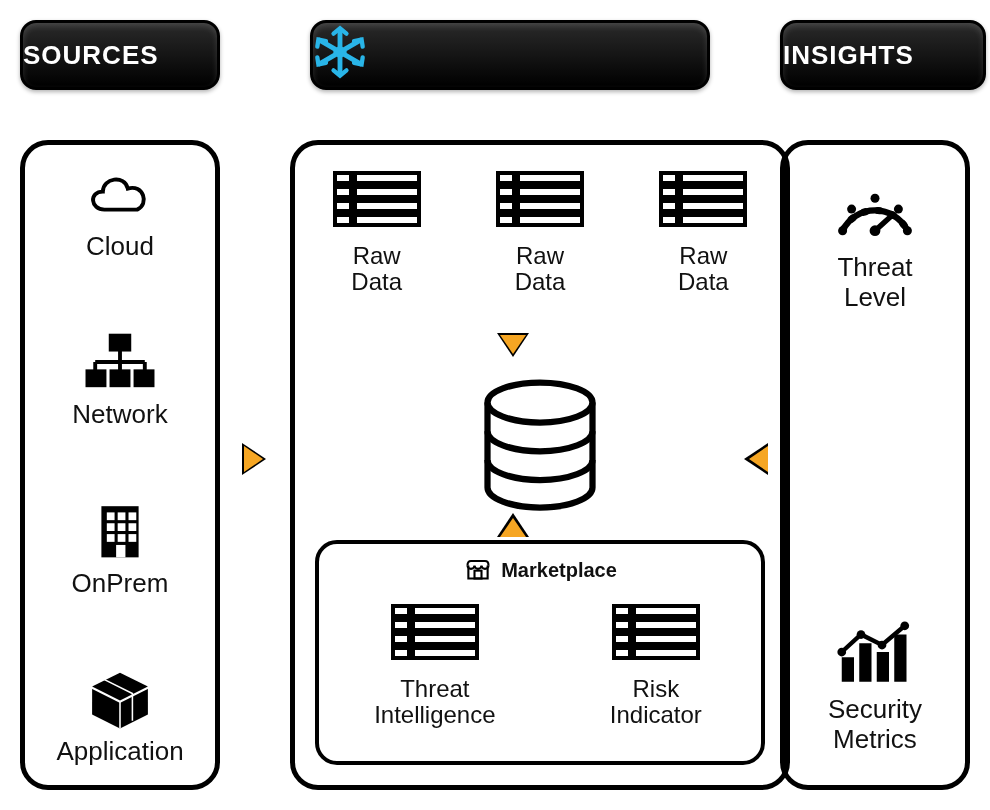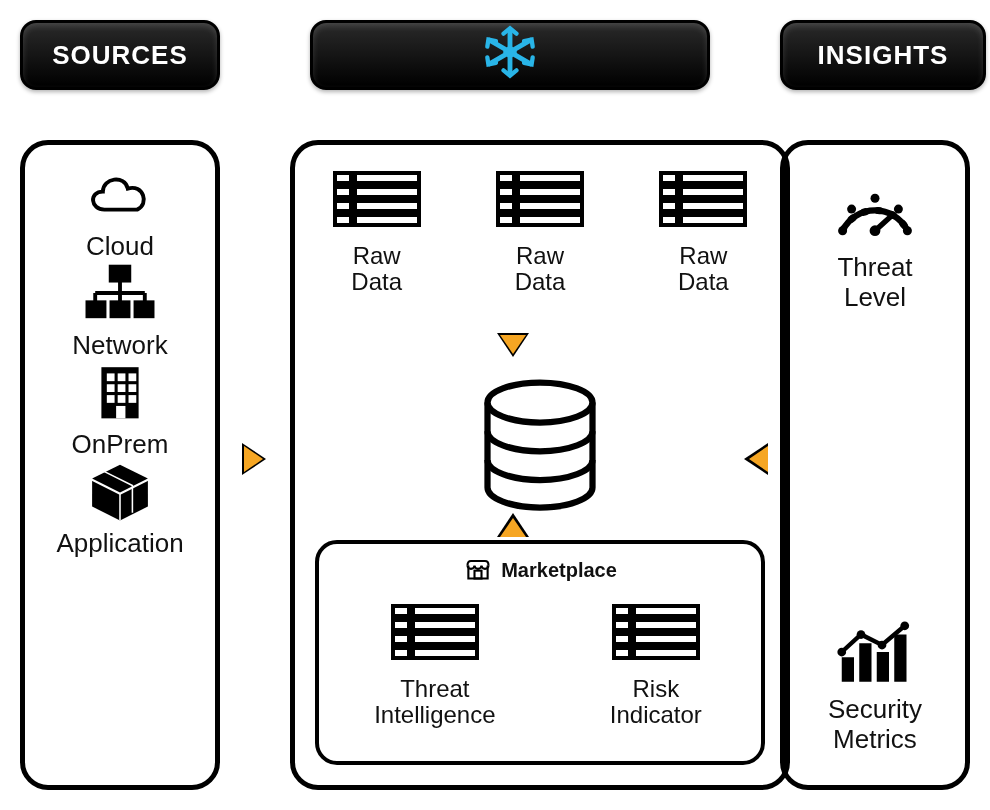--- a/index.html
+++ b/index.html
@@ -16,21 +16,20 @@
     position: absolute;
     background: linear-gradient(to bottom, #2a2a2a, #000);
     border: 3px solid #000;
     border-radius: 16px;
     color: #fff;
     font-weight: 700;
     font-size: 26px;
     letter-spacing: 1px;
     display: flex;
     align-items: center;
-    justify-content: center;
     box-shadow: inset 0 3px 6px rgba(255,255,255,0.15), 0 2px 4px rgba(0,0,0,0.3);
   }
   .pill-sources { top: 20px; left: 20px; width: 200px; height: 70px; }
   .pill-center  { top: 20px; left: 310px; width: 400px; height: 70px; }
   .pill-insights{ top: 20px; left: 780px; width: 206px; height: 70px; }
 
   
   .panel {
     position: absolute;
     border: 5px solid #000;
@@ -38,21 +37,21 @@
     background: transparent;
   }
   .panel-left  { top: 140px; left: 20px;  width: 200px; height: 650px; }
   .panel-mid   { top: 140px; left: 290px; width: 500px; height: 650px; }
   .panel-right { top: 140px; left: 780px; width: 190px; height: 650px; }
 
   
   .sources-col {
     position: absolute; inset: 0;
     display: flex; flex-direction: column;
-    align-items: center; justify-content: flex-start;
+    align-items: center; justify-content: space-between;
     padding: 18px 18px;
   }
   .src-item { display: flex; flex-direction: column; align-items: center; }
   .src-item svg { width: 78px; height: 62px; }
   .src-label { font-size: 26px; color: #111; margin-top: 2px; }
 
   
   .insights-col {
     position: absolute; inset: 0;
     display: flex; flex-direction: column;

